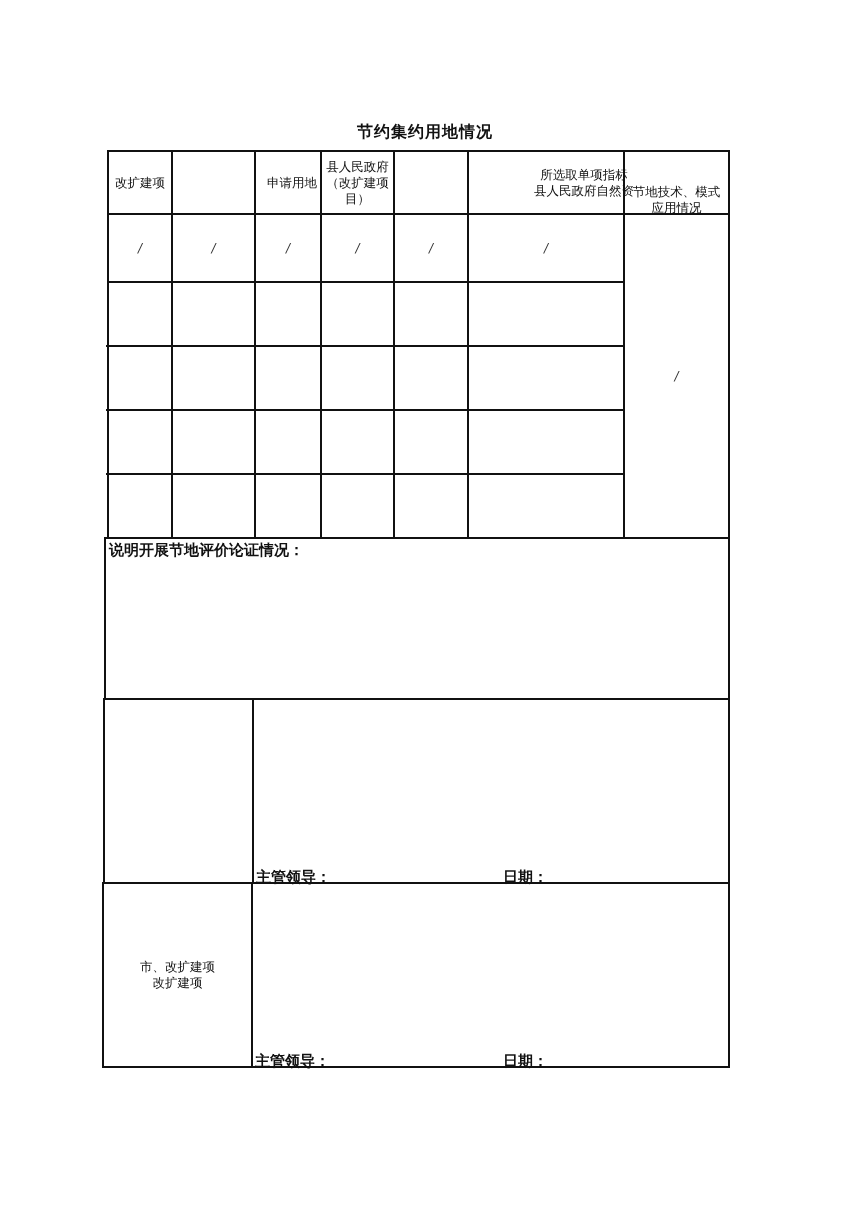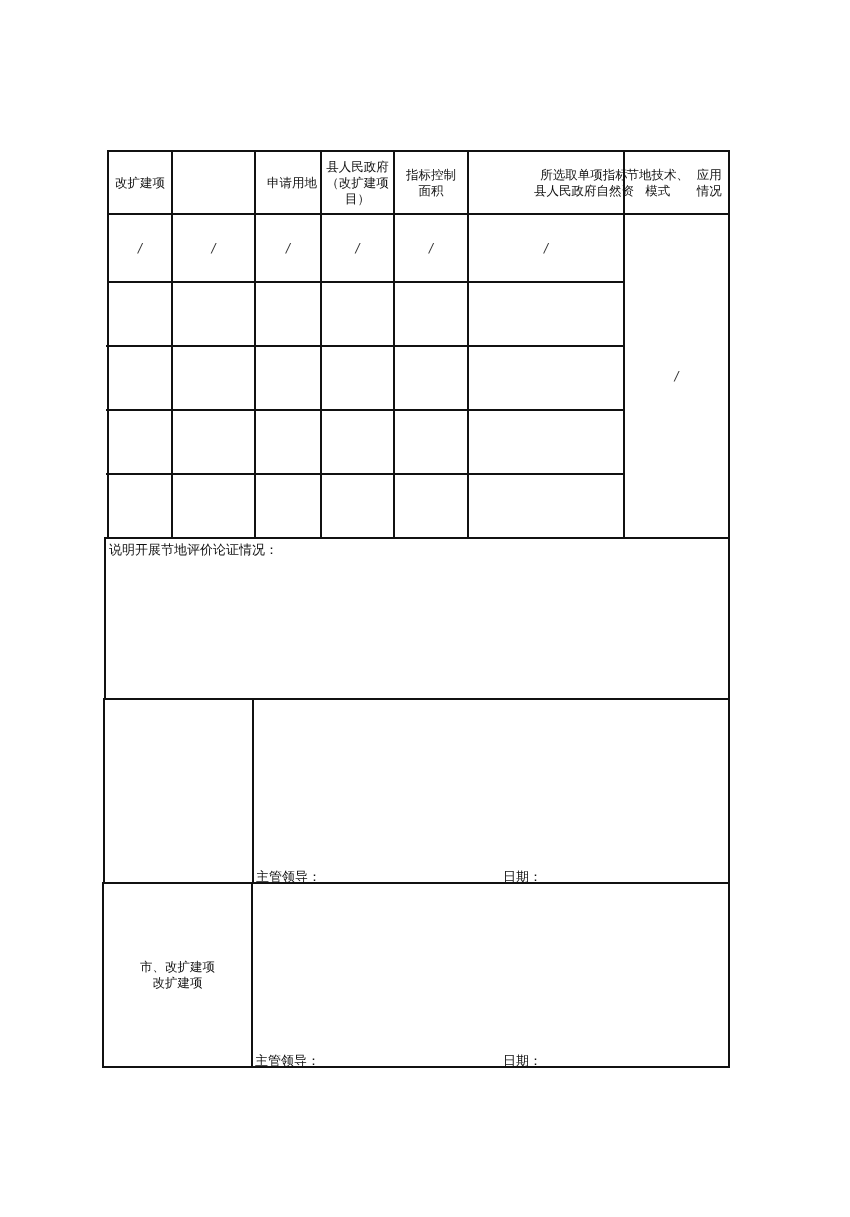--- a/index.html
+++ b/index.html
@@ -7,27 +7,28 @@
          font-family:"DejaVu Sans", sans-serif; color:#111; }
   .title { position:absolute; left:0; width:850px; top:122px; text-align:center;
            font-size:16px; font-weight:bold; letter-spacing:1px; }
   .page { position:absolute; left:0; top:0; width:850px; height:1217px; }
   .ln { position:absolute; background:#111; }
   .h { height:2px; }
   .v { width:2px; }
   .cell-text { position:absolute; display:flex; align-items:center; justify-content:center;
                text-align:center; font-size:12.5px; line-height:16px; }
   .slash { font-size:12px; color:#333; font-style:italic; }
-  .lbl { position:absolute; font-size:13px; }
+  .lbl { position:absolute; font-size:15px;font-weight:bold; }
 </style>
 </head>
 <body>
 
 <div class="page">
 
+  <div class="title">节约集约用地情况</div>
 
   <div class="ln h" style="left:108px; top:150px; width:622px;"></div>
 
   <div class="ln h" style="left:108px; top:213px; width:622px;"></div>
 
   <div class="ln h" style="left:108px; top:281px; width:516px;"></div>
   <div class="ln h" style="left:106px; top:345px; width:518px;"></div>
   <div class="ln h" style="left:106px; top:409px; width:518px;"></div>
   <div class="ln h" style="left:106px; top:473px; width:518px;"></div>
 
@@ -55,29 +56,25 @@
   <div class="ln v" style="left:252px; top:698px; height:184px;"></div>
   <div class="ln v" style="left:251px; top:882px; height:186px;"></div>
 
   <div class="cell-text" style="left:109px; top:152px; width:62px; height:61px;">改扩建项</div>
   <div class="cell-text" style="left:256px; top:152px; width:72px; height:61px;">申请用地</div>
   <div class="cell-text" style="left:322px; top:152px; width:71px; height:61px; flex-direction:column;">
     <span>县人民政府</span>
     <span>（改扩建项</span>
     <span>目）</span>
   </div>
-  <div class="cell-text" style="left:395px; top:152px; width:72px; height:61px; flex-direction:column;">
-    <span>指标控制</span>
-    <span>面积</span>
-  </div>
   <div class="cell-text" style="left:469px; top:152px; width:154px; height:61px; flex-direction:column;margin-left:38px;">
     <span>所选取单项指标</span>
     <span>县人民政府自然资</span>
   </div>
-  <div class="cell-text" style="left:625px; top:152px; width:103px; height:61px; flex-direction:row;text-align:center;">
+  <div class="cell-text" style="left:625px; top:169px; width:103px; height:61px; flex-direction:column;text-align:center;">
     <span>节地技术、模式</span>
     <span>应用情况</span>
   </div>
 
   <div class="cell-text slash" style="left:109px; top:215px; width:62px; height:66px;">/</div>
   <div class="cell-text slash" style="left:173px; top:215px; width:81px; height:66px;">/</div>
   <div class="cell-text slash" style="left:256px; top:215px; width:64px; height:66px;">/</div>
   <div class="cell-text slash" style="left:322px; top:215px; width:71px; height:66px;">/</div>
   <div class="cell-text slash" style="left:395px; top:215px; width:72px; height:66px;">/</div>
   <div class="cell-text slash" style="left:469px; top:215px; width:154px; height:66px;">/</div>

